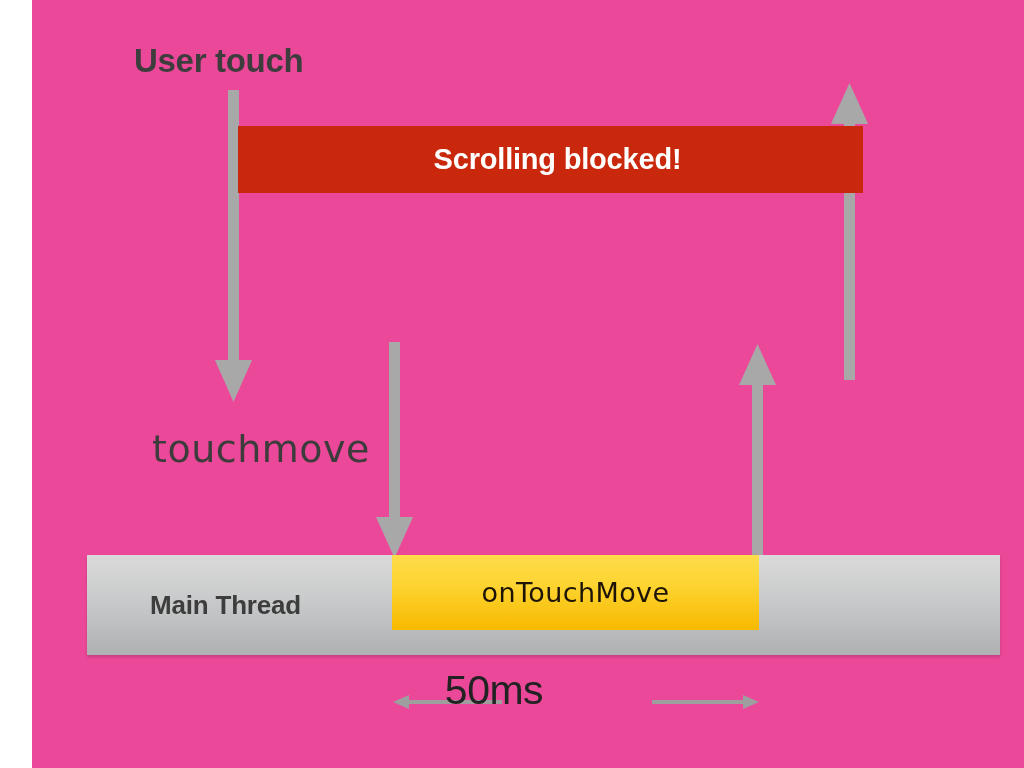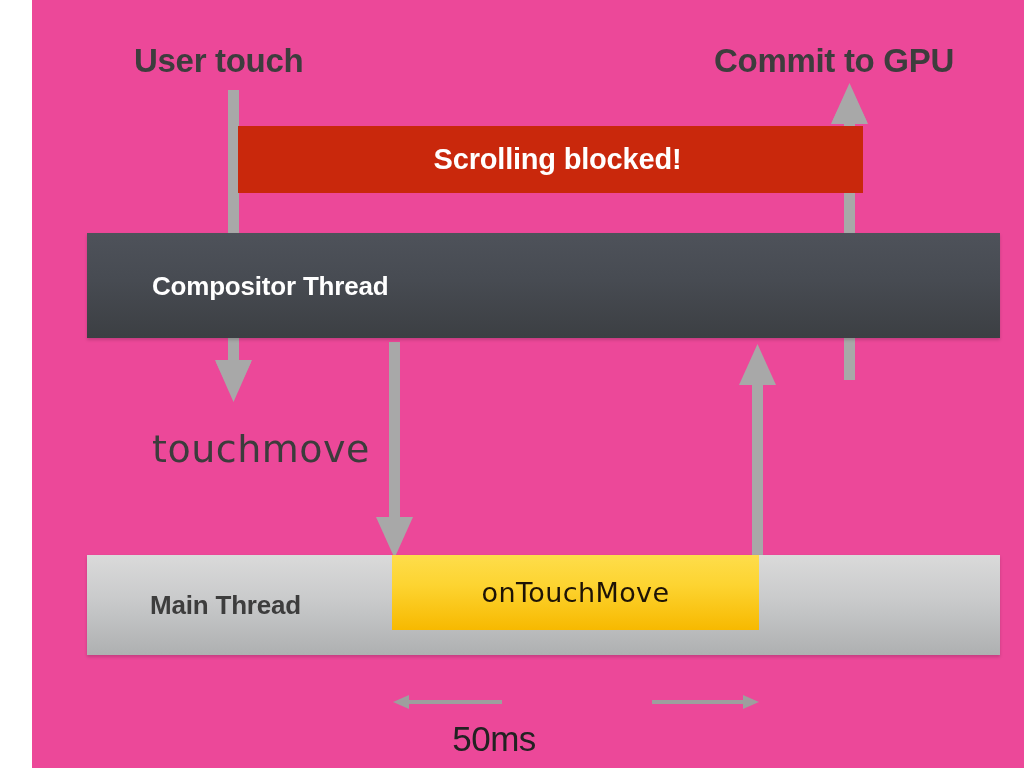--- a/index.html
+++ b/index.html
@@ -130,37 +130,36 @@
     position: absolute;
     left: 0; top: 0;
     width: 1024px;
     height: 768px;
     pointer-events: none;
   }
 
   
   #measure-label {
     position: absolute;
-    left: 0; top: 719px;
+    left: 0; top: 667px;
     width: 924px;
     text-align: center;
     font-family: "Liberation Sans", sans-serif;
-    font-size: 35px;
+    font-size: 41px;
     color: #222222;
     letter-spacing: -0.5px;
   }
 </style>
 </head>
 <body>
 
 <div id="stage">
 
   <div class="toplabel" id="label-user-touch">User touch</div>
 
-  <div class="toplabel" id="label-commit-gpu">Commit to GPU</div>
 
   <svg id="arrow-layer" viewBox="0 0 1024 768" width="1024" height="768" xmlns="http://www.w3.org/2000/svg">
 
     <g>
       <rect x="196" y="90" width="11" height="290" fill="#a8a8a8"></rect>
       <polygon points="184,362 219,362 201.5,400 " fill="#a8a8a8"></polygon>
       <polygon points="183,360 220,360 201.5,402" fill="#a8a8a8"></polygon>
     </g>
 
     <g>
@@ -184,23 +183,20 @@
       <polygon points="377,695 377,709 361,702" fill="#9e9e9e"></polygon>
       <rect x="620" y="700" width="93" height="4" fill="#9e9e9e"></rect>
       <polygon points="711,695 711,709 727,702" fill="#9e9e9e"></polygon>
     </g>
   </svg>
 
   <div id="blocked-bar">
     <span id="blocked-bar-label">Scrolling blocked!</span>
   </div>
 
-  <div class="lane" id="compositor-lane">
-    <span class="lane-label" id="compositor-label">Compositor Thread</span>
-  </div>
 
   <div class="lane" id="main-lane">
     <span class="lane-label" id="main-label">Main Thread</span>
     <div id="ontouchmove-block">
       <span id="ontouchmove-label">onTouchMove</span>
     </div>
   </div>
 
   <div id="touchmove-label">touchmove</div>
 

